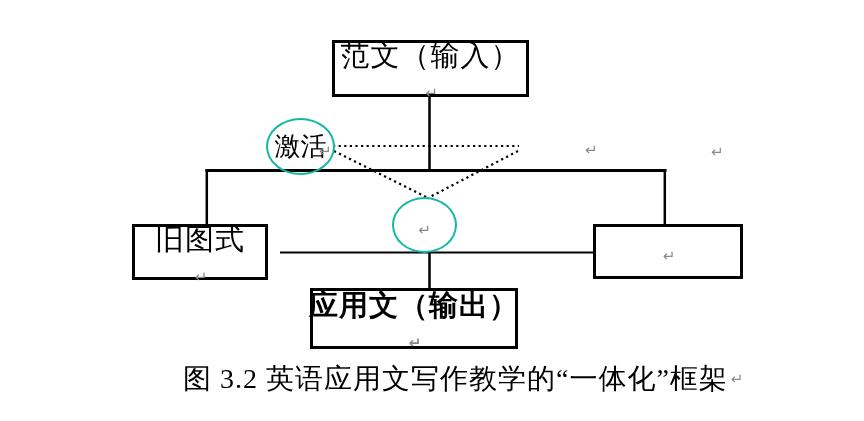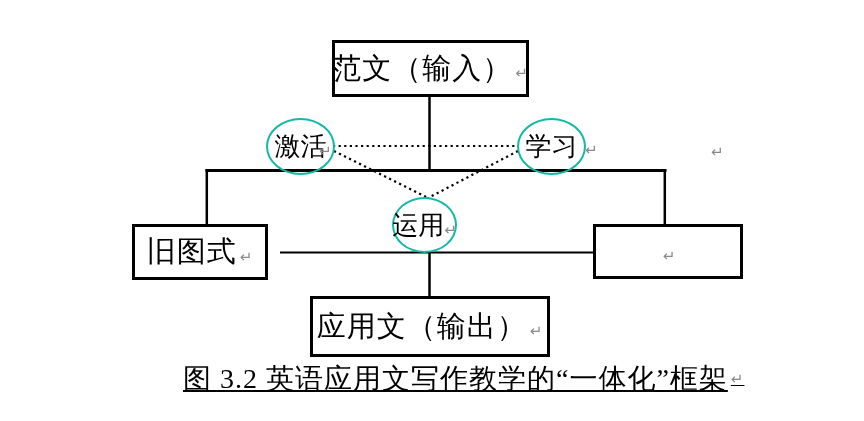--- a/index.html
+++ b/index.html
@@ -7,21 +7,21 @@
     position:relative;
     width:864px;height:421px;
     background:#ffffff;
     font-family:"Liberation Serif","DejaVu Serif",serif;
     overflow:hidden;
   }
   #lines{position:absolute;left:0;top:0;width:864px;height:421px;z-index:1;}
   .node{
     position:absolute;z-index:2;
     display:flex;align-items:center;justify-content:center;
-    color:#000;box-sizing:border-box;white-space:nowrap;
+    color:#000;box-sizing:border-box;white-space:nowrap;flex-direction:column;
   }
   .box{
     border:3px solid #000000;background:#ffffff;
     font-size:29px;letter-spacing:1px;
   }
   .circle{
     border:2px solid #14b8a6;border-radius:50%;
     background:transparent;font-size:26px;letter-spacing:0;
   }
   .lbl{display:inline-block;}
@@ -30,21 +30,21 @@
     font-family:"DejaVu Sans",sans-serif;
     margin-left:3px;margin-top:10px;
   }
   .rm-abs{
     position:absolute;z-index:2;color:#8a8a8a;font-size:15px;line-height:1;
     font-family:"DejaVu Sans",sans-serif;
   }
   #caption{
     position:absolute;left:183px;top:360px;z-index:2;
     font-size:28px;color:#000;letter-spacing:1px;
-    display:flex;align-items:flex-start;white-space:nowrap;text-decoration:underline;
+    display:flex;align-items:flex-start;white-space:nowrap;
   }
   #caption .rm{margin-top:12px;}
 </style>
 </head>
 <body>
 
 <div id="stage">
 
   <svg id="lines" viewBox="0 0 864 421" xmlns="http://www.w3.org/2000/svg">
 
@@ -63,42 +63,38 @@
   <div class="node box" style="left:332px;top:40px;width:197px;height:57px;">
     <span class="lbl">范文（输入）</span>
     <span class="rm">↵</span>
   </div>
 
   <div class="node circle" style="left:266px;top:118px;width:69px;height:57px;">
     <span class="lbl">激活</span>
   </div>
   <span class="rm-abs" style="left:319px;top:144px;">↵</span>
 
-  <div class="node circle" style="left:517px;top:118px;width:69px;height:57px;">
-    <span class="lbl">学习</span>
-  </div>
   <span class="rm-abs" style="left:585px;top:143px;">↵</span>
 
   <span class="rm-abs" style="left:711px;top:145px;">↵</span>
 
   <div class="node circle" style="left:392px;top:197px;width:65px;height:56px;">
-    <span class="lbl">运用</span>
     <span class="rm" style="margin-left:0;">↵</span>
   </div>
 
   <div class="node box" style="left:132px;top:224px;width:136px;height:56px;">
     <span class="lbl">旧图式</span>
     <span class="rm">↵</span>
   </div>
 
   <div class="node box" style="left:593px;top:224px;width:150px;height:55px;">
     <span class="rm">↵</span>
   </div>
 
-  <div class="node box" style="left:310px;top:296px;width:240px;height:61px;">
+  <div class="node box" style="left:310px;top:288px;width:208px;height:61px;font-weight:bold;">
     <span class="lbl">应用文（输出）</span>
     <span class="rm">↵</span>
   </div>
 
   <div id="caption">
     <span class="lbl">图 3.2  英语应用文写作教学的“一体化”框架</span>
     <span class="rm">↵</span>
   </div>
 
 </div>

